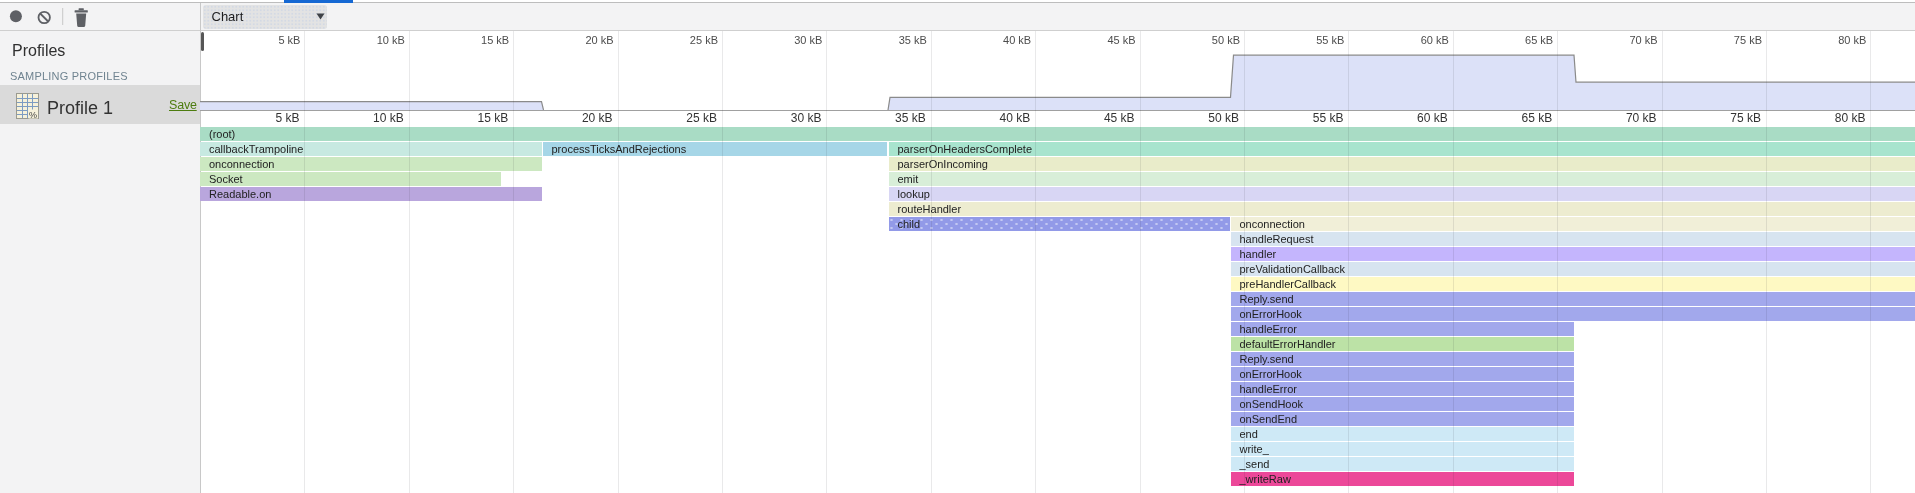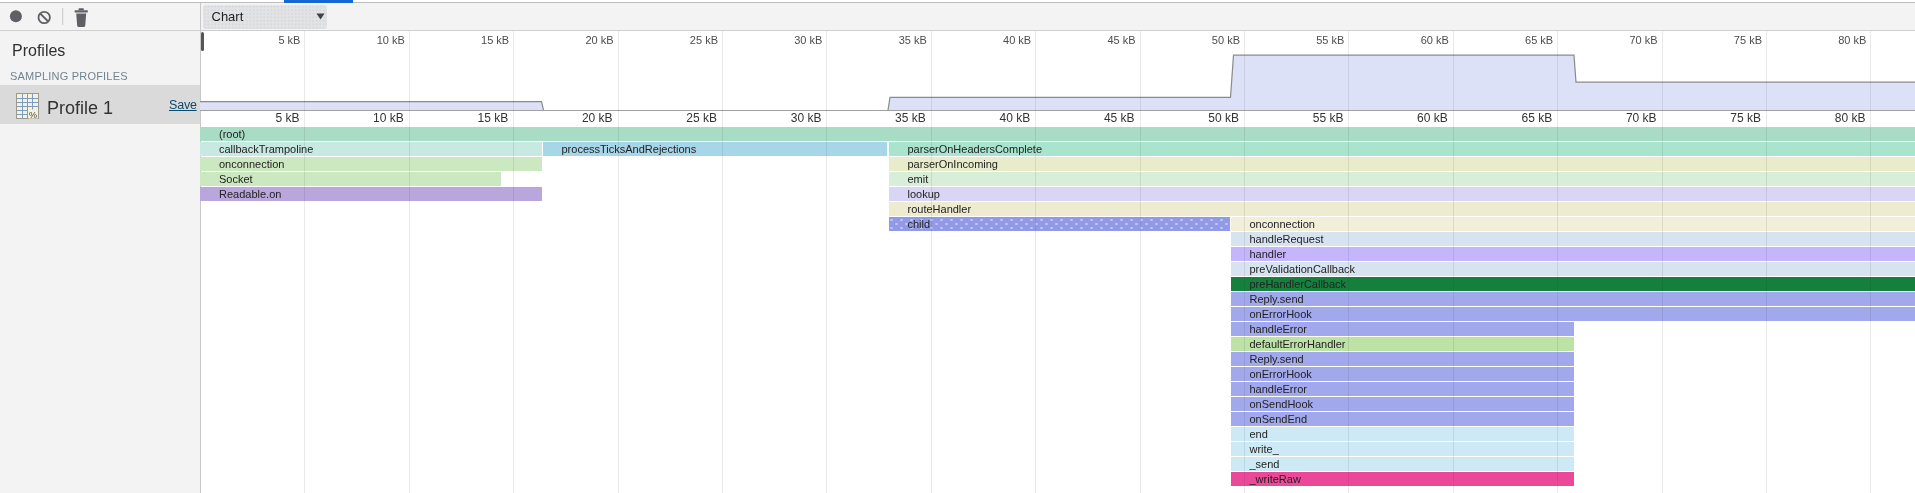--- a/index.html
+++ b/index.html
@@ -2,21 +2,21 @@
 <html><head><meta charset="utf-8">
 <style>
   html,body{margin:0;padding:0}
   body{width:1915px;height:493px;position:relative;overflow:hidden;
        font-family:"Liberation Sans",sans-serif;background:#fff}
   .abs{position:absolute}
   .gl{position:absolute;top:31px;height:462px;width:1px;background:rgba(40,40,50,0.10)}
   .rt{position:absolute;top:34px;width:80px;text-align:right;font-size:11px;color:#4c4c4c}
   .rb{position:absolute;top:111px;width:80px;text-align:right;font-size:12px;color:#333}
   .bar{position:absolute;height:14px;font-size:11px;line-height:14px;color:#222;
-       padding-left:19px;box-sizing:border-box;white-space:nowrap;overflow:hidden}
+       padding-left:9px;box-sizing:border-box;white-space:nowrap;overflow:hidden}
   .dots{background-image:
      radial-gradient(circle at 2.5px 3px, rgba(255,255,255,.45) 0.9px, rgba(255,255,255,0) 1.5px),
      radial-gradient(circle at 7.5px 7px, rgba(255,255,255,.45) 0.9px, rgba(255,255,255,0) 1.5px) !important;
      background-size:10px 8px !important}
 </style></head>
 <body>
 
 <div class="abs" style="left:0;top:0;width:1915px;height:2px;background:#fff"></div>
 <div class="abs" style="left:0;top:2px;width:1915px;height:1px;background:#bdbdbd"></div>
 <div class="abs" style="left:284px;top:0;width:69px;height:3px;background:#1568d3"></div>
@@ -55,21 +55,21 @@
     <line x1="1" y1="17.5" x2="12" y2="17.5"></line>
     <line x1="1" y1="21.5" x2="12" y2="21.5"></line>
     <line x1="6.5" y1="1" x2="6.5" y2="25"></line>
     <line x1="11.5" y1="1" x2="11.5" y2="25"></line>
     <line x1="16.5" y1="1" x2="16.5" y2="17"></line>
   </g>
   <rect x="12.5" y="16.5" width="9.5" height="9" fill="#f6f1da"></rect>
   <text x="13" y="24.5" font-size="9" fill="#444" font-family="Liberation Sans">%</text>
 </svg>
 <div class="abs" style="left:47px;top:97.5px;font-size:18px;color:#333">Profile 1</div>
-<div class="abs" style="left:169px;top:98px;font-size:12.5px;color:#0c4a6e;text-decoration:underline;letter-spacing:-0.2px">Save</div>
+<div class="abs" style="left:169px;top:98px;font-size:12.5px;color:#4d7c0f;text-decoration:underline;letter-spacing:-0.2px">Save</div>
 
 <svg class="abs" style="left:200px;top:31px" width="1715" height="79" viewBox="0 0 1715 79">
   <path d="M0 70.7 L341.5 70.7 L343.5 79 L0 79 Z" fill="#dce1f8"></path>
   <path d="M0 70.7 L341.5 70.7 L343.5 79" fill="none" stroke="#8a8a8a" stroke-width="1.2"></path>
   <path d="M688 79 L690 66.3 L1030.5 66.3 L1033.5 24.2 L1374 24.2 L1376 51.2 L1715 51.2 L1715 79 Z" fill="#dce1f8"></path>
   <path d="M688 79 L690 66.3 L1030.5 66.3 L1033.5 24.2 L1374 24.2 L1376 51.2 L1715 51.2" fill="none" stroke="#8a8a8a" stroke-width="1.2"></path>
 </svg>
 <div class="abs" style="left:200px;top:110px;width:1715px;height:1px;background:#a0a0a0"></div>
 <div class="abs" style="left:200.5px;top:31.5px;width:3px;height:19px;background:#565656;border-radius:1.5px"></div>
 <div class="rt" style="left:220.4px">5&nbsp;kB</div>
@@ -114,21 +114,21 @@
 <div class="bar" style="left:200px;top:172px;width:301px;background:#cce8c1">Socket</div>
 <div class="bar" style="left:888.5px;top:172px;width:1026.5px;background:#d8eed8">emit</div>
 <div class="bar" style="left:200px;top:187px;width:341.5px;background:#b9a6dd">Readable.on</div>
 <div class="bar" style="left:888.5px;top:187px;width:1026.5px;background:#d8d6f4">lookup</div>
 <div class="bar" style="left:888.5px;top:202px;width:1026.5px;background:#edecd0">routeHandler</div>
 <div class="bar dots" style="left:888.5px;top:217px;width:341.0px;background:#929ae8">child</div>
 <div class="bar" style="left:1230.5px;top:217px;width:684.5px;background:#f1efd8">onconnection</div>
 <div class="bar" style="left:1230.5px;top:232px;width:684.5px;background:#d7e4f0">handleRequest</div>
 <div class="bar" style="left:1230.5px;top:247px;width:684.5px;background:#c4b5fd">handler</div>
 <div class="bar" style="left:1230.5px;top:262px;width:684.5px;background:#d7e4f0">preValidationCallback</div>
-<div class="bar" style="left:1230.5px;top:277px;width:684.5px;background:#15803d">preHandlerCallback</div>
+<div class="bar" style="left:1230.5px;top:277px;width:684.5px;background:#fef9c3">preHandlerCallback</div>
 <div class="bar" style="left:1230.5px;top:292px;width:684.5px;background:#a2a8ec">Reply.send</div>
 <div class="bar" style="left:1230.5px;top:307px;width:684.5px;background:#a2a8ec">onErrorHook</div>
 <div class="bar" style="left:1230.5px;top:322px;width:343.0px;background:#a2a8ec">handleError</div>
 <div class="bar" style="left:1230.5px;top:337px;width:343.0px;background:#bce2a6">defaultErrorHandler</div>
 <div class="bar" style="left:1230.5px;top:352px;width:343.0px;background:#a2a8ec">Reply.send</div>
 <div class="bar" style="left:1230.5px;top:367px;width:343.0px;background:#a2a8ec">onErrorHook</div>
 <div class="bar" style="left:1230.5px;top:382px;width:343.0px;background:#a2a8ec">handleError</div>
 <div class="bar" style="left:1230.5px;top:397px;width:343.0px;background:#a2a8ec">onSendHook</div>
 <div class="bar" style="left:1230.5px;top:412px;width:343.0px;background:#a2a8ec">onSendEnd</div>
 <div class="bar" style="left:1230.5px;top:427px;width:343.0px;background:#cee9f6">end</div>

